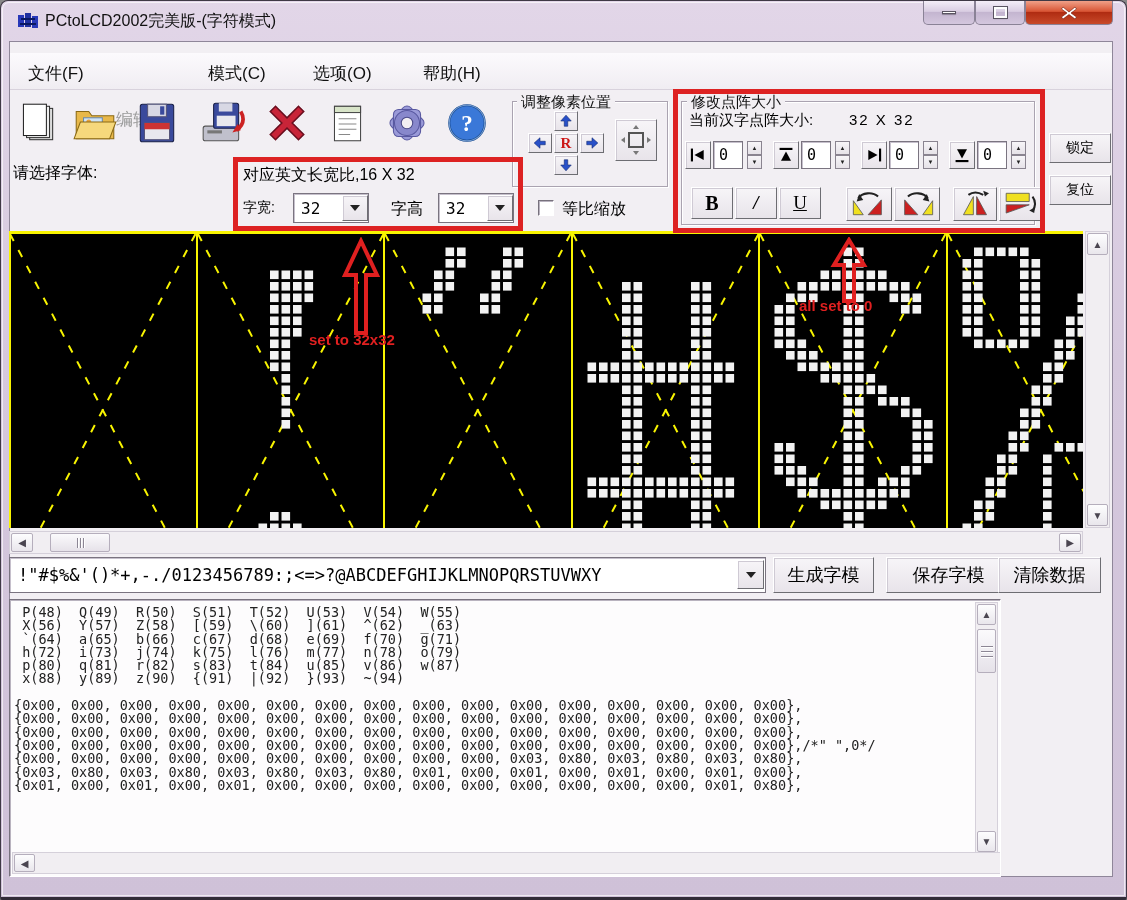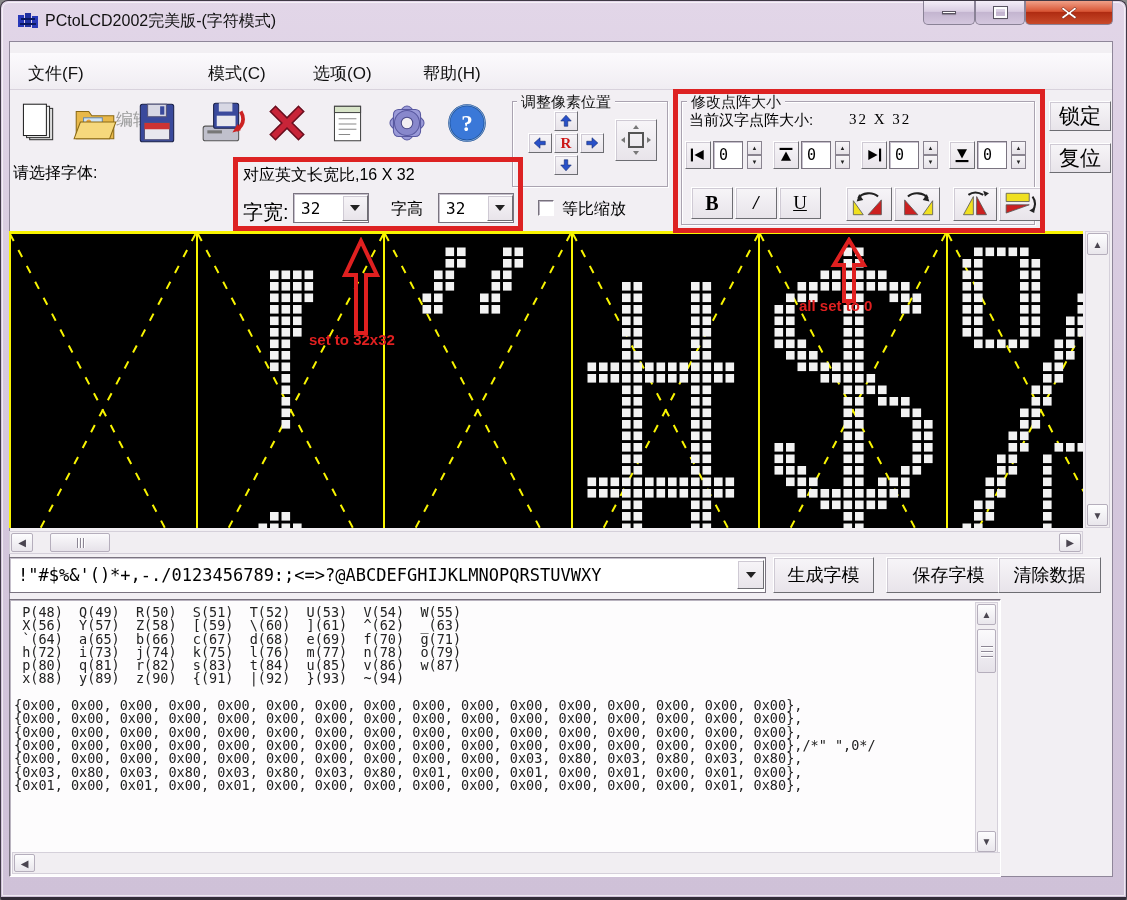--- a/index.html
+++ b/index.html
@@ -21,22 +21,22 @@
   .menu-item{position:absolute;top:6px;font-size:17px;color:#111;padding:3px 6px;cursor:default;}
   .menu-item.disabled{color:#9b9b9b;margin-top:46px;}
   .tbicon{position:absolute;top:98px;width:48px;height:48px;}
   .groupbox{position:absolute;border:1px solid #aaa3b0;box-shadow:1px 1px 0 #fff inset, 1px 1px 0 #fff;}
   .legend{position:absolute;background:#f2eff3;font-size:15px;color:#111;padding:0 4px;white-space:nowrap;}
   .btn3d{background:linear-gradient(180deg,#f7f5f8,#e8e4ea);border:1px solid #6d6d72;
          border-top-color:#ffffff;border-left-color:#ffffff;
          box-shadow:1px 1px 0 #cfcad4 inset;display:flex;align-items:center;justify-content:center;cursor:default;}
   .sunken{background:#fff;border:1px solid #fff;border-top-color:#77717d;border-left-color:#77717d;
           box-shadow:1px 1px 0 #b9b3bf inset;}
-  .cnbtn{font-size:21px;color:#000;}
-  .mono{font-family:Liberation Serif, serif;}
+  .cnbtn{font-size:14px;color:#000;margin-top:32px;}
+  .mono{font-family:Liberation Sans, sans-serif;}
   .lcd{position:absolute;left:8px;top:230px;width:1074px;height:297px;background:#000;overflow:hidden;}
   .lcd-topline{position:absolute;left:0;top:0;width:100%;height:3px;background:#f8f400;}
   .lcd-sep{position:absolute;top:0;width:2px;height:297px;background:#f8f400;}
   .sbtrack{background:#f1eef2;border:1px solid #d5d0da;}
   .sbbtn{position:absolute;background:linear-gradient(180deg,#fdfdfe,#e9e6ec);border:1px solid #b5aebc;border-radius:2px;
          display:flex;align-items:center;justify-content:center;font-size:10px;color:#4a4550;}
   .sbthumb{position:absolute;background:linear-gradient(180deg,#fbfafc,#e6e2e9);border:1px solid #b5aebc;border-radius:2px;
            display:flex;align-items:center;justify-content:center;gap:2px;}
   .grip-v{width:1px;height:10px;background:#8c8694;box-shadow:1px 0 0 #fff;}
   .grip-h{height:1px;width:12px;background:#8c8694;box-shadow:0 1px 0 #fff;margin:1px 0;}
@@ -133,21 +133,21 @@
   </svg>
   <svg class="tbicon" style="left:442px" viewBox="0 0 46 46">
     <circle cx="23" cy="23" r="17" fill="#3a78d8" stroke="#16488e" stroke-width="2"></circle>
     <circle cx="23" cy="23" r="17" fill="none" stroke="#9cc2ee" stroke-width="1" opacity="0.7"></circle>
     <text x="23" y="31" text-anchor="middle" font-size="22" font-family="Liberation Serif,serif" font-weight="bold" fill="#fff">?</text>
   </svg>
 
   <div class="abs" style="left:12px;top:162px;font-size:16px">请选择字体:</div>
 
   <div class="abs" style="left:242px;top:164px;font-size:16px">对应英文长宽比,16 X 32</div>
-  <div class="abs" style="left:242px;top:198px;font-size:20px">字宽:</div>
+  <div class="abs" style="left:242px;top:198px;font-size:14px">字宽:</div>
   <div class="field" style="left:292px;top:192px;width:76px;height:30px">
     <span style="padding-left:7px;font-size:16px">32</span>
     <div class="btn3d abs" style="left:48px;top:1px;width:26px;height:26px">
       <div class="droparrow"></div>
     </div>
   </div>
   <div class="abs" style="left:390px;top:198px;font-size:16px">字高</div>
   <div class="field" style="left:437px;top:192px;width:76px;height:30px">
     <span style="padding-left:7px;font-size:16px">32</span>
     <div class="btn3d abs" style="left:48px;top:1px;width:26px;height:26px">

